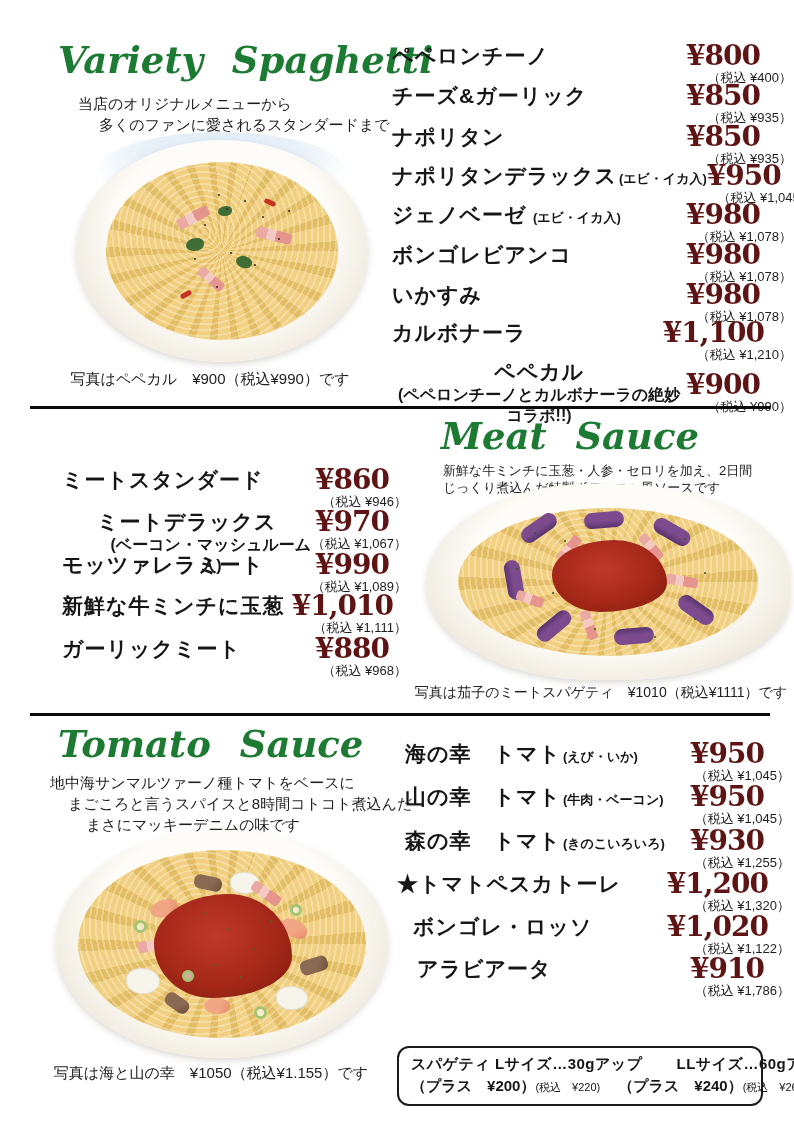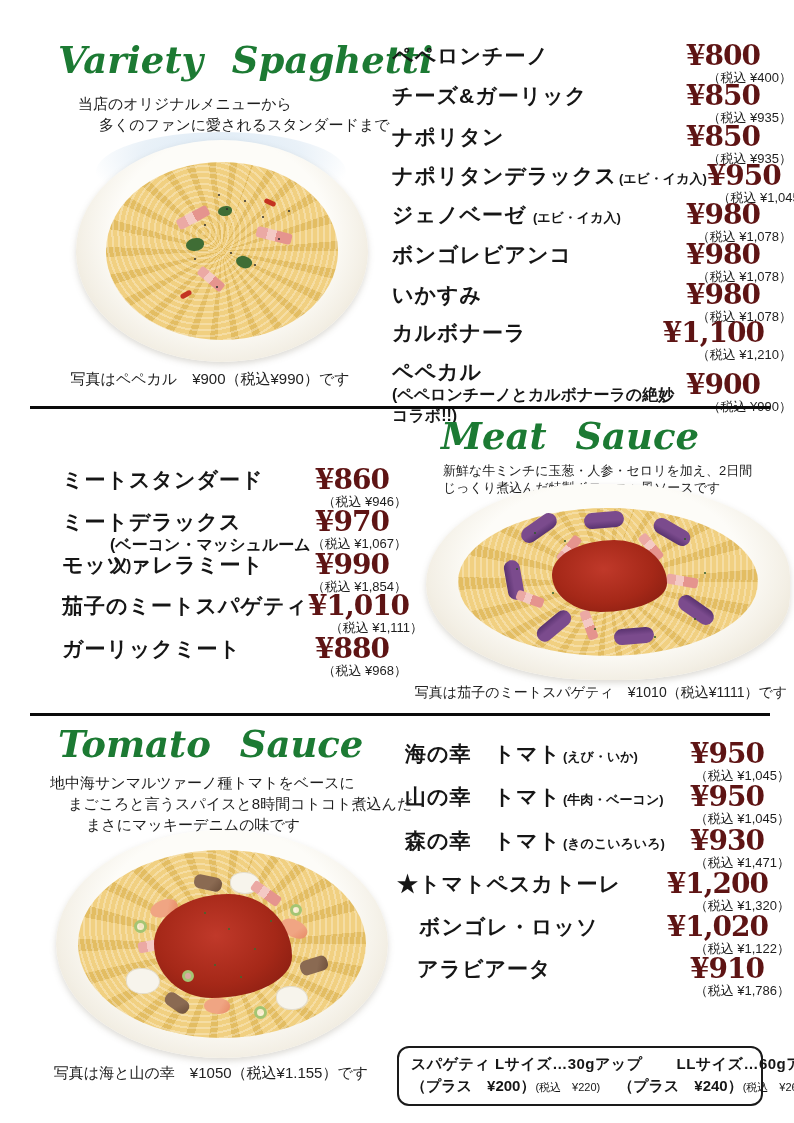--- a/index.html
+++ b/index.html
@@ -1,19 +1,19 @@
 <!DOCTYPE html>
 <html><head>
 <meta charset="utf-8">
 <style>
   * { margin:0; padding:0; box-sizing:border-box; }
   html,body { background:#fff; }
   body { width:794px; height:1123px; position:relative; overflow:hidden;
          font-family:"Liberation Sans", sans-serif; color:#161616; }
-  .abs { position:absolute; }
+  .abs { position:absolute;text-align:center; }
 
   
   .sec-title { font-family:"DejaVu Serif", serif; font-style:italic; font-weight:bold;
                color:#1c7a33; font-size:37px; text-align:center; word-spacing:16px;
                letter-spacing:0px; white-space:nowrap; }
 
   .desc { font-size:15px; color:#1d1d1d; line-height:21px; white-space:pre; }
   .desc-small { font-size:13px; color:#1d1d1d; line-height:17px; white-space:pre; }
 
   
@@ -182,25 +182,25 @@
     </span>
     <span class="price-wrap">
       <span class="price" style="padding-right:18px;">¥970</span>
       <span class="tax">（税込 ¥1,067）</span>
     </span>
   </div>
   <div class="menu-row" style="height:41px;">
     <span class="item-name">モッツァレラミート</span>
     <span class="price-wrap">
       <span class="price" style="padding-right:18px;">¥990</span>
-      <span class="tax">（税込 ¥1,854）</span>
-    </span>
-  </div>
-  <div class="menu-row" style="height:43px;">
-    <span class="item-name">茄子のミートスパゲティ</span>
+      <span class="tax">（税込 ¥1,089）</span>
+    </span>
+  </div>
+  <div class="menu-row" style="height:43px;">
+    <span class="item-name">新鮮な牛ミンチに玉葱</span>
     <span class="price-wrap">
       <span class="price" style="padding-right:14px;">¥1,010</span>
       <span class="tax">（税込 ¥1,111）</span>
     </span>
   </div>
   <div class="menu-row" style="height:43px;gap:33px;">
     <span class="item-name">ガーリックミート</span>
     <span class="price-wrap">
       <span class="price" style="padding-right:18px;">¥880</span>
       <span class="tax">（税込 ¥968）</span>
@@ -276,32 +276,32 @@
     <span style="white-space:nowrap;"><span class="item-name">山の幸　トマト</span><span class="item-note-inline">(牛肉・ベーコン)</span></span>
     <span class="price-wrap">
       <span class="price" style="padding-right:26px;">¥950</span>
       <span class="tax">（税込 ¥1,045）</span>
     </span>
   </div>
   <div class="menu-row" style="height:43px;">
     <span style="white-space:nowrap;"><span class="item-name">森の幸　トマト</span><span class="item-note-inline">(きのこいろいろ)</span></span>
     <span class="price-wrap">
       <span class="price" style="padding-right:26px;">¥930</span>
-      <span class="tax">（税込 ¥1,471）</span>
+      <span class="tax">（税込 ¥1,255）</span>
     </span>
   </div>
   <div class="menu-row" style="height:43px;">
     <span class="item-name" style="margin-left:-8px;">★トマトペスカトーレ</span>
     <span class="price-wrap">
       <span class="price" style="padding-right:22px;">¥1,200</span>
       <span class="tax">（税込 ¥1,320）</span>
     </span>
   </div>
   <div class="menu-row" style="height:42px;">
-    <span class="item-name" style="margin-left:14px;">ボンゴレ・ロッソ</span>
+    <span class="item-name" style="margin-left:8px;">ボンゴレ・ロッソ</span>
     <span class="price-wrap">
       <span class="price" style="padding-right:22px;">¥1,020</span>
       <span class="tax">（税込 ¥1,122）</span>
     </span>
   </div>
   <div class="menu-row" style="height:42px;">
     <span class="item-name" style="margin-left:12px;">アラビアータ</span>
     <span class="price-wrap">
       <span class="price" style="padding-right:26px;">¥910</span>
       <span class="tax">（税込 ¥1,786）</span>

